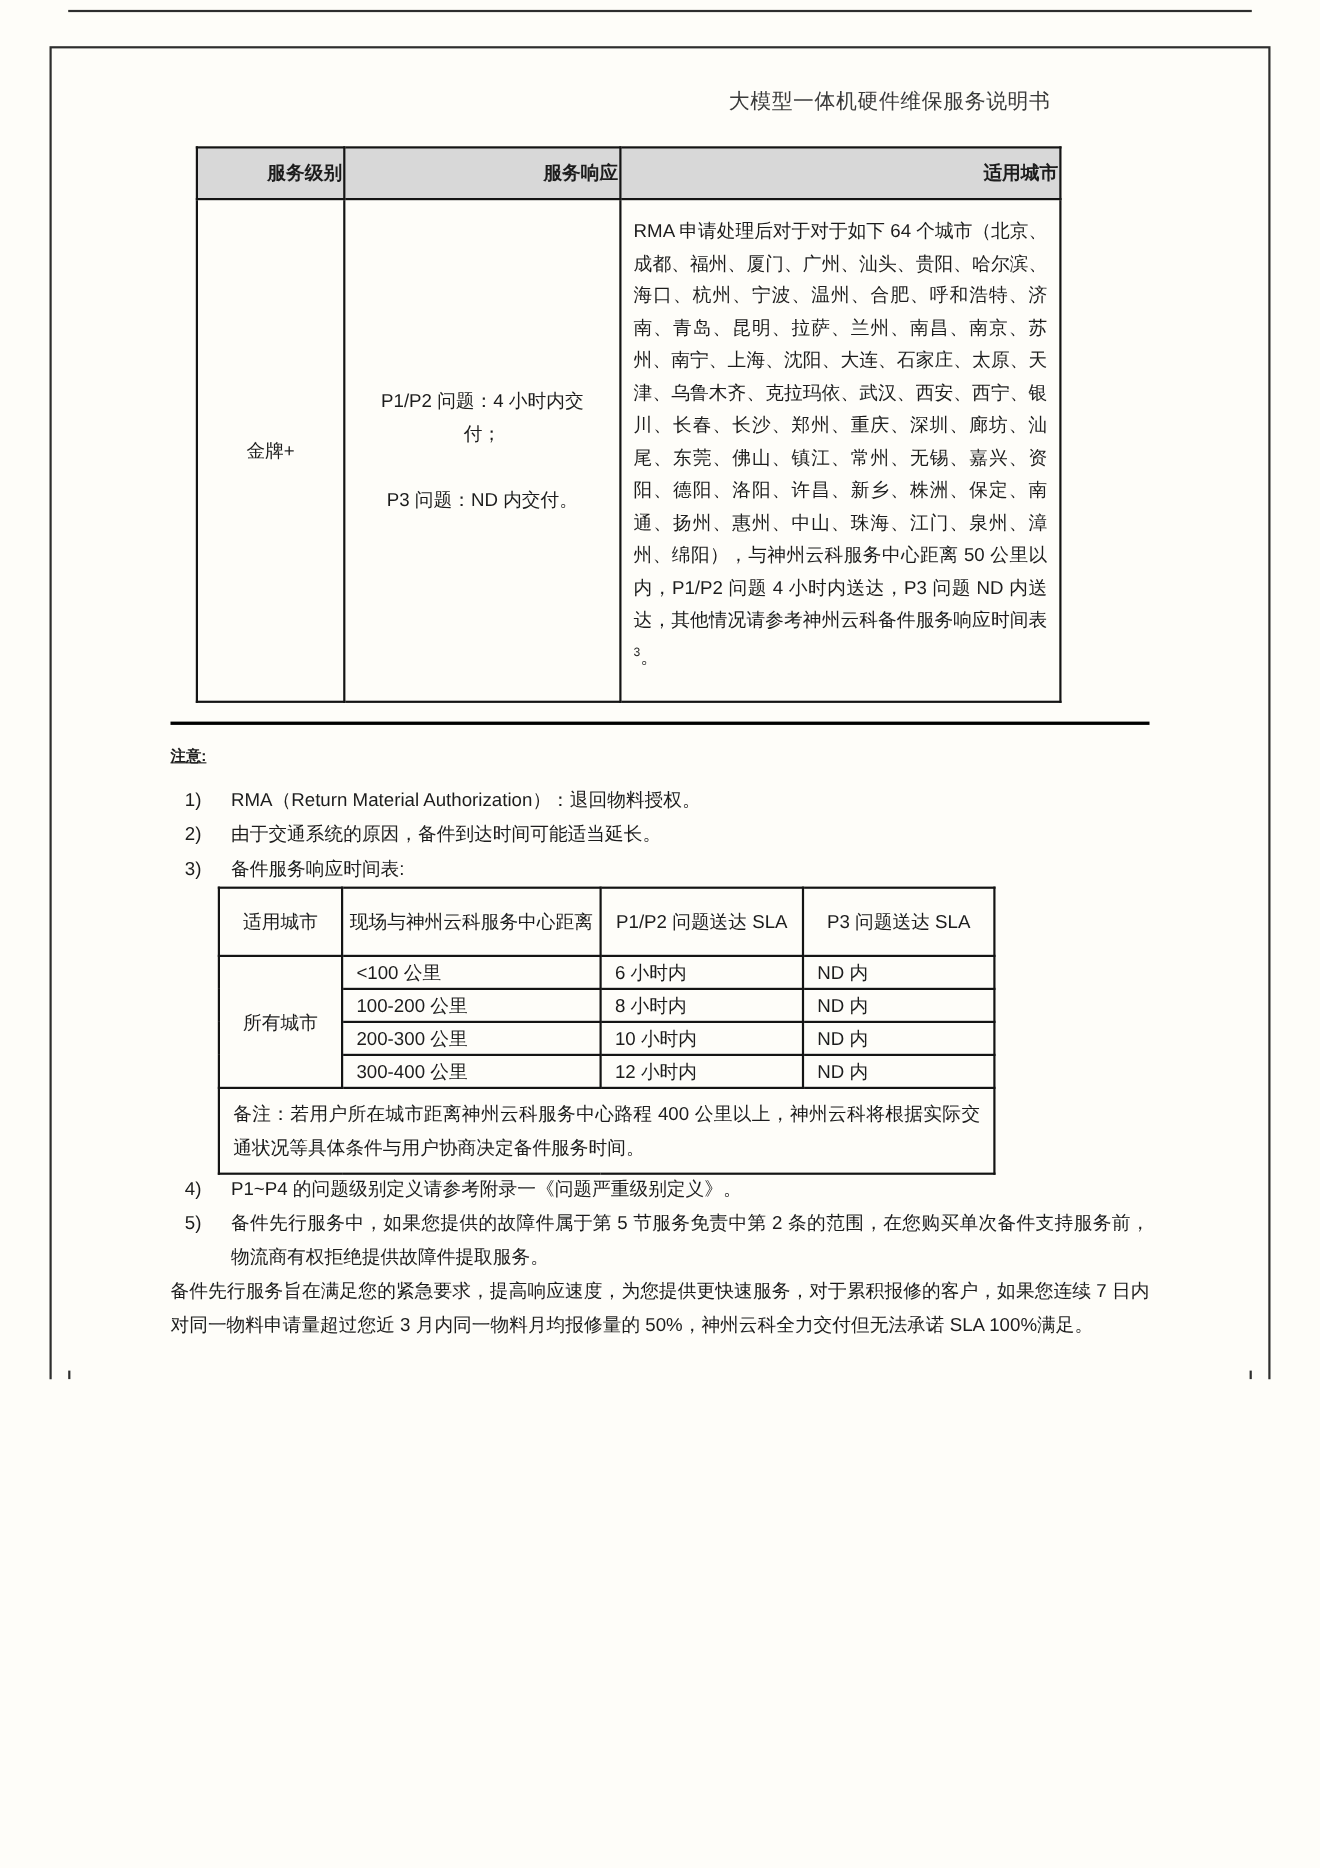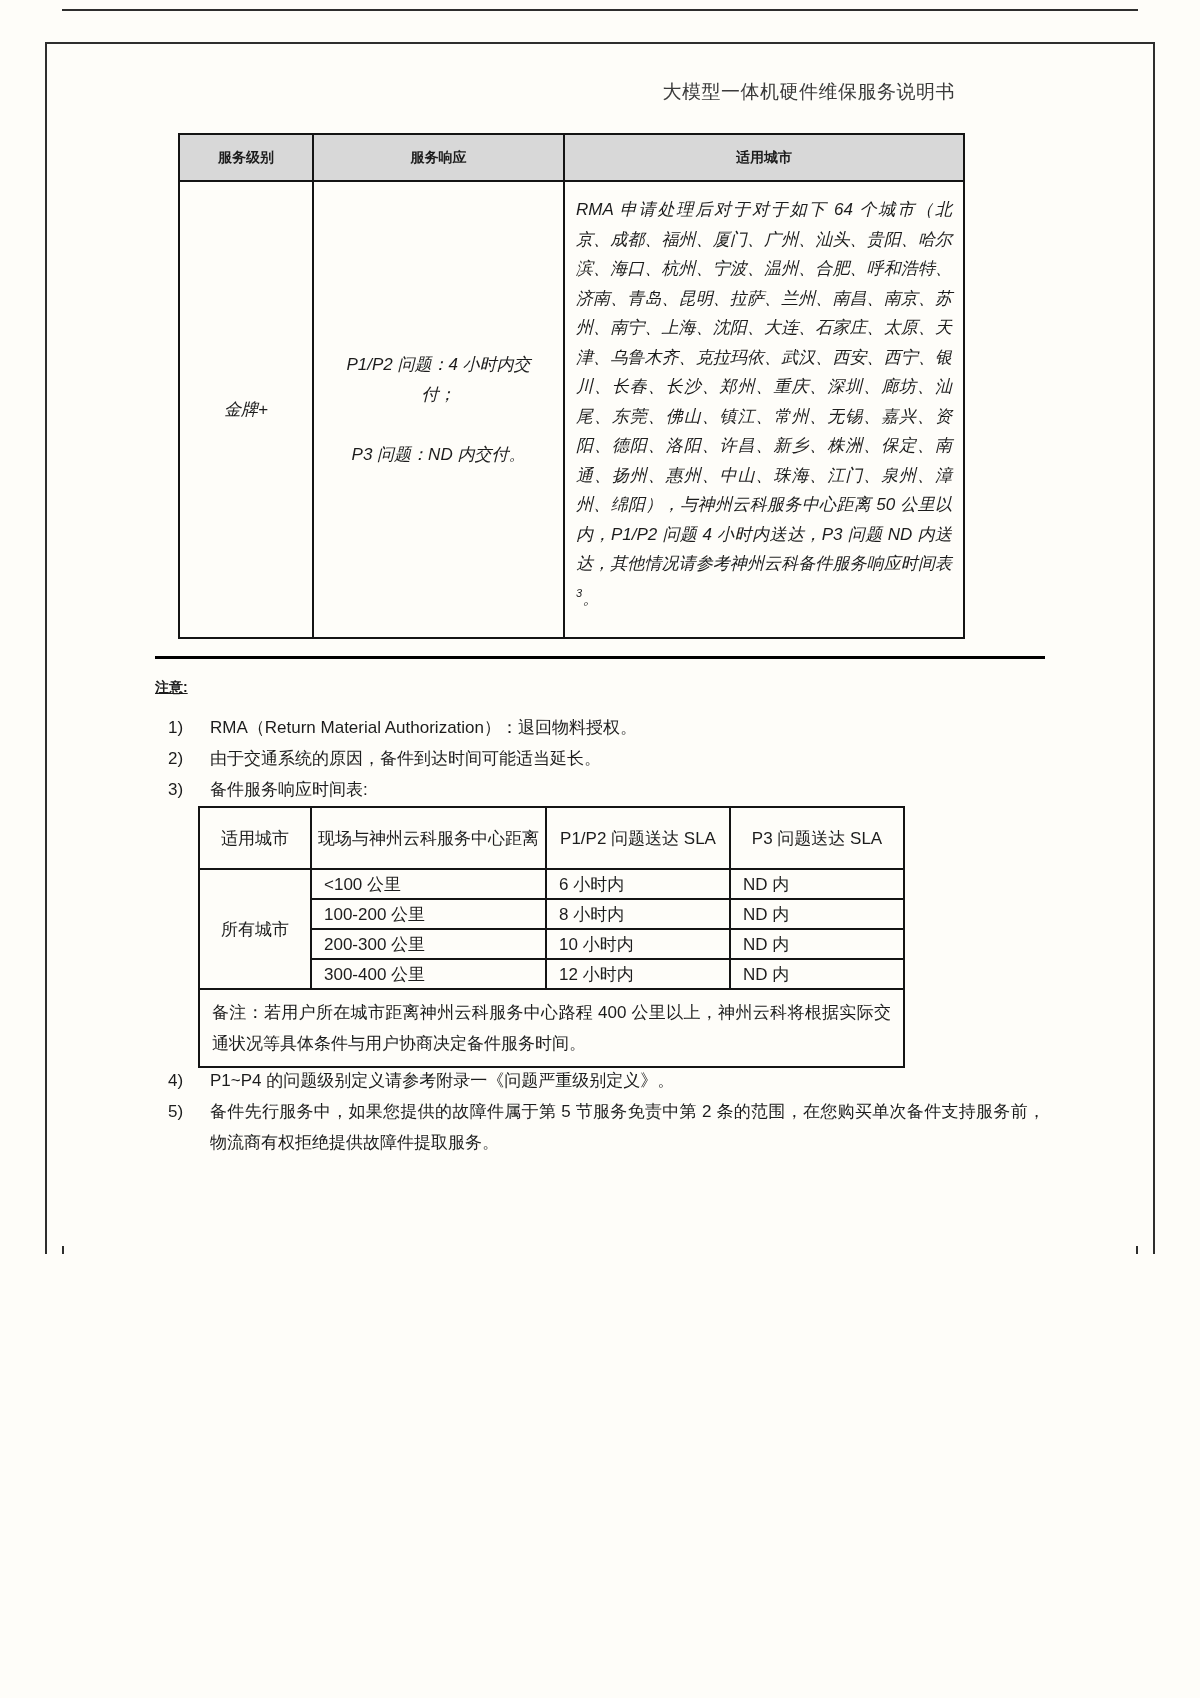--- a/index.html
+++ b/index.html
@@ -46,24 +46,24 @@
   .service-table {
     position: absolute; left: 178px; top: 133px;
     width: 785px;
   }
   .service-table th, .service-table td {
     border: 2px solid #141414;
   }
   .service-table th {
     height: 43px;
     background: #d8d8d8;
-    font-size: 14px; font-weight: 700;
-    text-align: center; vertical-align: middle;
-  }
-  .service-table td { vertical-align: middle; font-size: 17px; font-style: italic; }
+    font-size: 17px; font-weight: 700;
+    text-align: right; vertical-align: middle;
+  }
+  .service-table td { vertical-align: middle; font-size: 17px; }
   .cell-level { text-align: center; height: 453px; }
   .cell-response { text-align: center; padding: 0 28px; line-height: 30px; }
   .cell-response p { margin: 0; }
   .cell-response p + p { margin-top: 30px; }
   .cell-cities {
     vertical-align: top !important;
     padding: 13px 11px 10px 11px;
     line-height: 29.5px;
     text-align: justify; text-justify: inter-ideograph;
   }
@@ -225,16 +225,17 @@
 
   <div class="notes-list-bottom">
     <div class="note-item">
       <span class="note-num">4)</span>
       <span class="note-text">P1~P4 的问题级别定义请参考附录一《问题严重级别定义》。</span>
     </div>
     <div class="note-item">
       <span class="note-num">5)</span>
       <span class="note-text">备件先行服务中，如果您提供的故障件属于第 5 节服务免责中第 2 条的范围，在您购买单次备件支持服务前，物流商有权拒绝提供故障件提取服务。</span>
     </div>
+    <p class="closing-para">备件先行服务旨在满足您的紧急要求，提高响应速度，为您提供更快速服务，对于累积报修的客户，如果您连续 7 日内对同一物料申请量超过您近 3 月内同一物料月均报修量的 50%，神州云科全力交付但无法承诺 SLA 100%满足。</p>
   </div>
 
 
 </div>
 
 </body></html>

